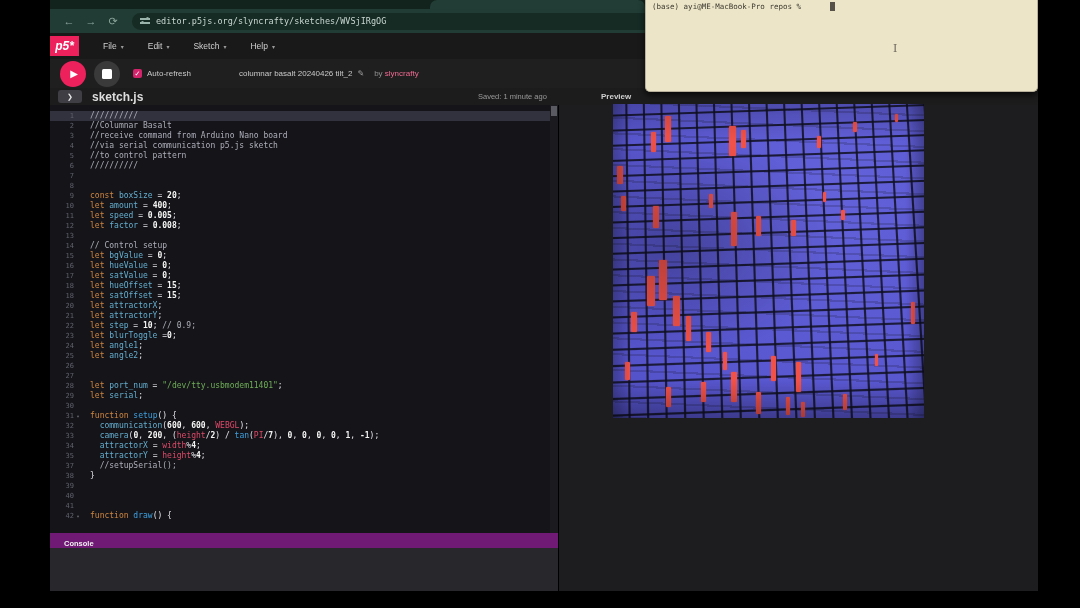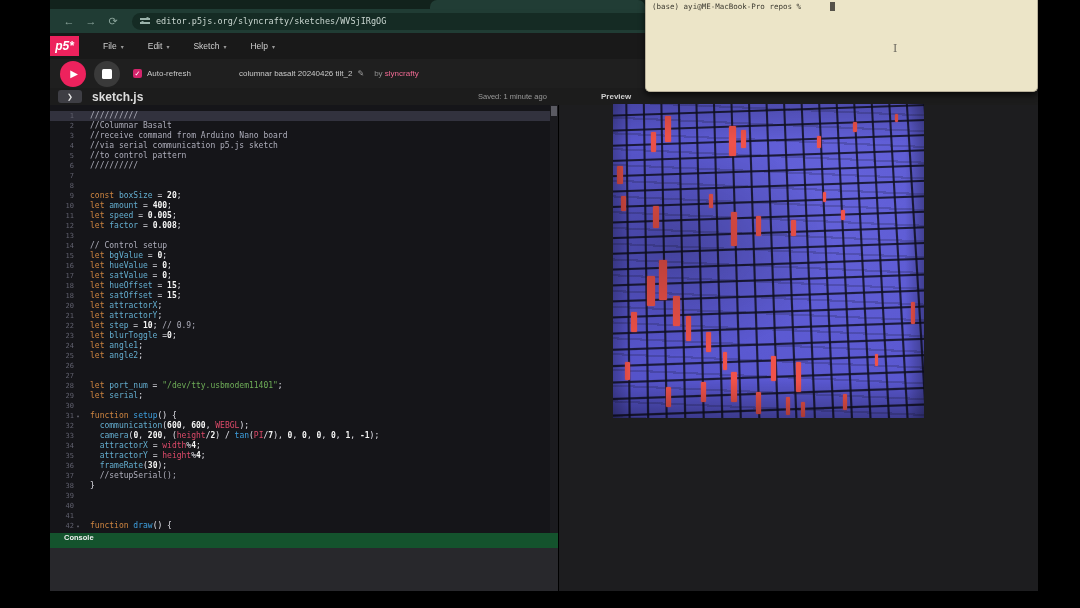--- a/index.html
+++ b/index.html
@@ -67,22 +67,22 @@
   .code-line:not(:has(.fold)) .lc { margin-left:16px; }
   .tok-c { color:#aeaebb; } .tok-k { color:#d08641; } .tok-v { color:#64aed0; }
   .tok-n { color:#f5f5f5; font-weight:bold; } .tok-o { color:#e3e3ea; }
   .tok-s { color:#6fae58; } .tok-f { color:#3ea0e0;margin-top:36px; } .tok-K { color:#de4a6a; }
 
   #editor-scrollbar { left:500px; top:105px; width:8px; height:428px; background:#1b1b1f; }
   #editor-scroll-thumb { left:1px; top:1px; width:6px; height:10px; background:#5a5a62; }
 
   
   #console-panel { left:0; top:533px; width:508px; height:58px; }
-  #console-header { position:absolute; left:0; top:0; width:584px; height:15px; background:#14532d;
-                    display:flex; align-items:flex-start; }
+  #console-header { position:absolute; left:0; top:0; width:584px; height:15px; background:#701a75;
+                    display:flex; align-items:flex-end; }
   #console-title { color:#f0f0f0; font-size:7.5px; font-weight:bold; margin-left:14px; }
   #console-clear { position:absolute; right:28px; color:#dddddd; font-size:7.5px; }
   #console-collapse { position:absolute; right:10px; color:#dddddd; font-size:8px; top:1px; }
   #console-body { position:absolute; left:0; top:15px; width:508px; height:43px; background:#28282c; }
 
   
   #sketch-canvas { position:absolute; left:54px; top:-1px; width:311px; height:314px; background:#000; overflow:hidden; }
   #grid-layer { position:absolute; left:-12px; top:-12px; width:335px; height:338px;
     background:
       repeating-linear-gradient(90deg, rgba(16,16,34,.85) 0 2px, transparent 2px 17px),
@@ -208,21 +208,20 @@
         <div class="code-line"><span class="ln">26</span><span class="lc"></span></div>
         <div class="code-line"><span class="ln">27</span><span class="lc"></span></div>
         <div class="code-line"><span class="ln">28</span><span class="lc"><span class="tok-k">let </span><span class="tok-v">port_num</span><span class="tok-o"> = </span><span class="tok-s">"/dev/tty.usbmodem11401"</span><span class="tok-o">;</span></span></div>
         <div class="code-line"><span class="ln">29</span><span class="lc"><span class="tok-k">let </span><span class="tok-v">serial</span><span class="tok-o">;</span></span></div>
         <div class="code-line"><span class="ln">30</span><span class="lc"></span></div>
         <div class="code-line"><span class="ln">31</span><span class="fold">▾</span><span class="lc"><span class="tok-k">function </span><span class="tok-f">setup</span><span class="tok-o">() {</span></span></div>
         <div class="code-line"><span class="ln">32</span><span class="lc"><span class="tok-o">  </span><span class="tok-v">communication</span><span class="tok-o">(</span><span class="tok-n">600</span><span class="tok-o">, </span><span class="tok-n">600</span><span class="tok-o">, </span><span class="tok-K">WEBGL</span><span class="tok-o">);</span></span></div>
         <div class="code-line"><span class="ln">33</span><span class="lc"><span class="tok-o">  </span><span class="tok-v">camera</span><span class="tok-o">(</span><span class="tok-n">0</span><span class="tok-o">, </span><span class="tok-n">200</span><span class="tok-o">, (</span><span class="tok-K">height</span><span class="tok-o">/</span><span class="tok-n">2</span><span class="tok-o">) / </span><span class="tok-f">tan</span><span class="tok-o">(</span><span class="tok-K">PI</span><span class="tok-o">/</span><span class="tok-n">7</span><span class="tok-o">), </span><span class="tok-n">0</span><span class="tok-o">, </span><span class="tok-n">0</span><span class="tok-o">, </span><span class="tok-n">0</span><span class="tok-o">, </span><span class="tok-n">0</span><span class="tok-o">, </span><span class="tok-n">1</span><span class="tok-o">, </span><span class="tok-n">-1</span><span class="tok-o">);</span></span></div>
         <div class="code-line"><span class="ln">34</span><span class="lc"><span class="tok-o">  </span><span class="tok-v">attractorX</span><span class="tok-o"> = </span><span class="tok-K">width</span><span class="tok-o">%</span><span class="tok-n">4</span><span class="tok-o">;</span></span></div>
         <div class="code-line"><span class="ln">35</span><span class="lc"><span class="tok-o">  </span><span class="tok-v">attractorY</span><span class="tok-o"> = </span><span class="tok-K">height</span><span class="tok-o">%</span><span class="tok-n">4</span><span class="tok-o">;</span></span></div>
-        <div class="code-line"><span class="ln">36</span><span class="lc"><span class="tok-o">  </span><span class="tok-v">frameRate</span><span class="tok-o">(</span><span class="tok-n">30</span><span class="tok-o">);</span></span></div>
         <div class="code-line"><span class="ln">37</span><span class="lc"><span class="tok-o">  </span><span class="tok-c">//setupSerial();</span></span></div>
         <div class="code-line"><span class="ln">38</span><span class="lc"><span class="tok-o">}</span></span></div>
         <div class="code-line"><span class="ln">39</span><span class="lc"></span></div>
         <div class="code-line"><span class="ln">40</span><span class="lc"></span></div>
         <div class="code-line"><span class="ln">41</span><span class="lc"></span></div>
         <div class="code-line"><span class="ln">42</span><span class="fold">▾</span><span class="lc"><span class="tok-k">function </span><span class="tok-f">draw</span><span class="tok-o">() {</span></span></div>
       </div>
   </div>
   <div class="abs" id="editor-scrollbar">
     <div class="abs" id="editor-scroll-thumb"></div>

